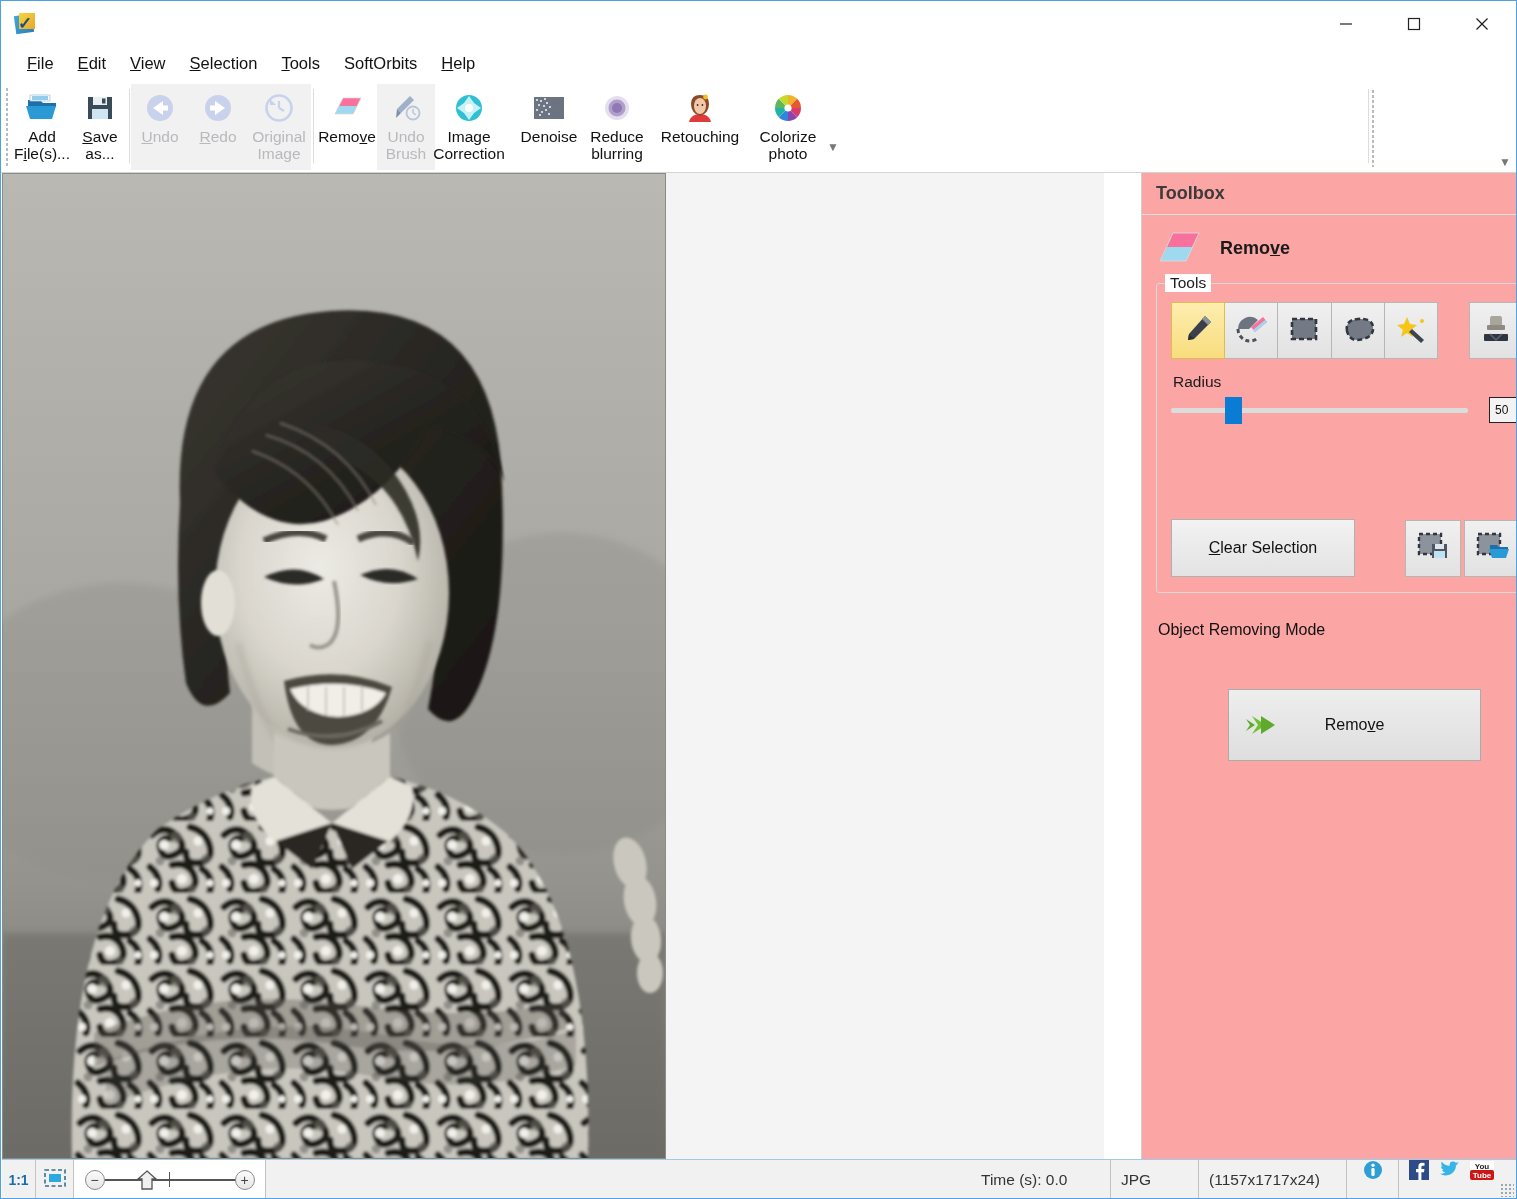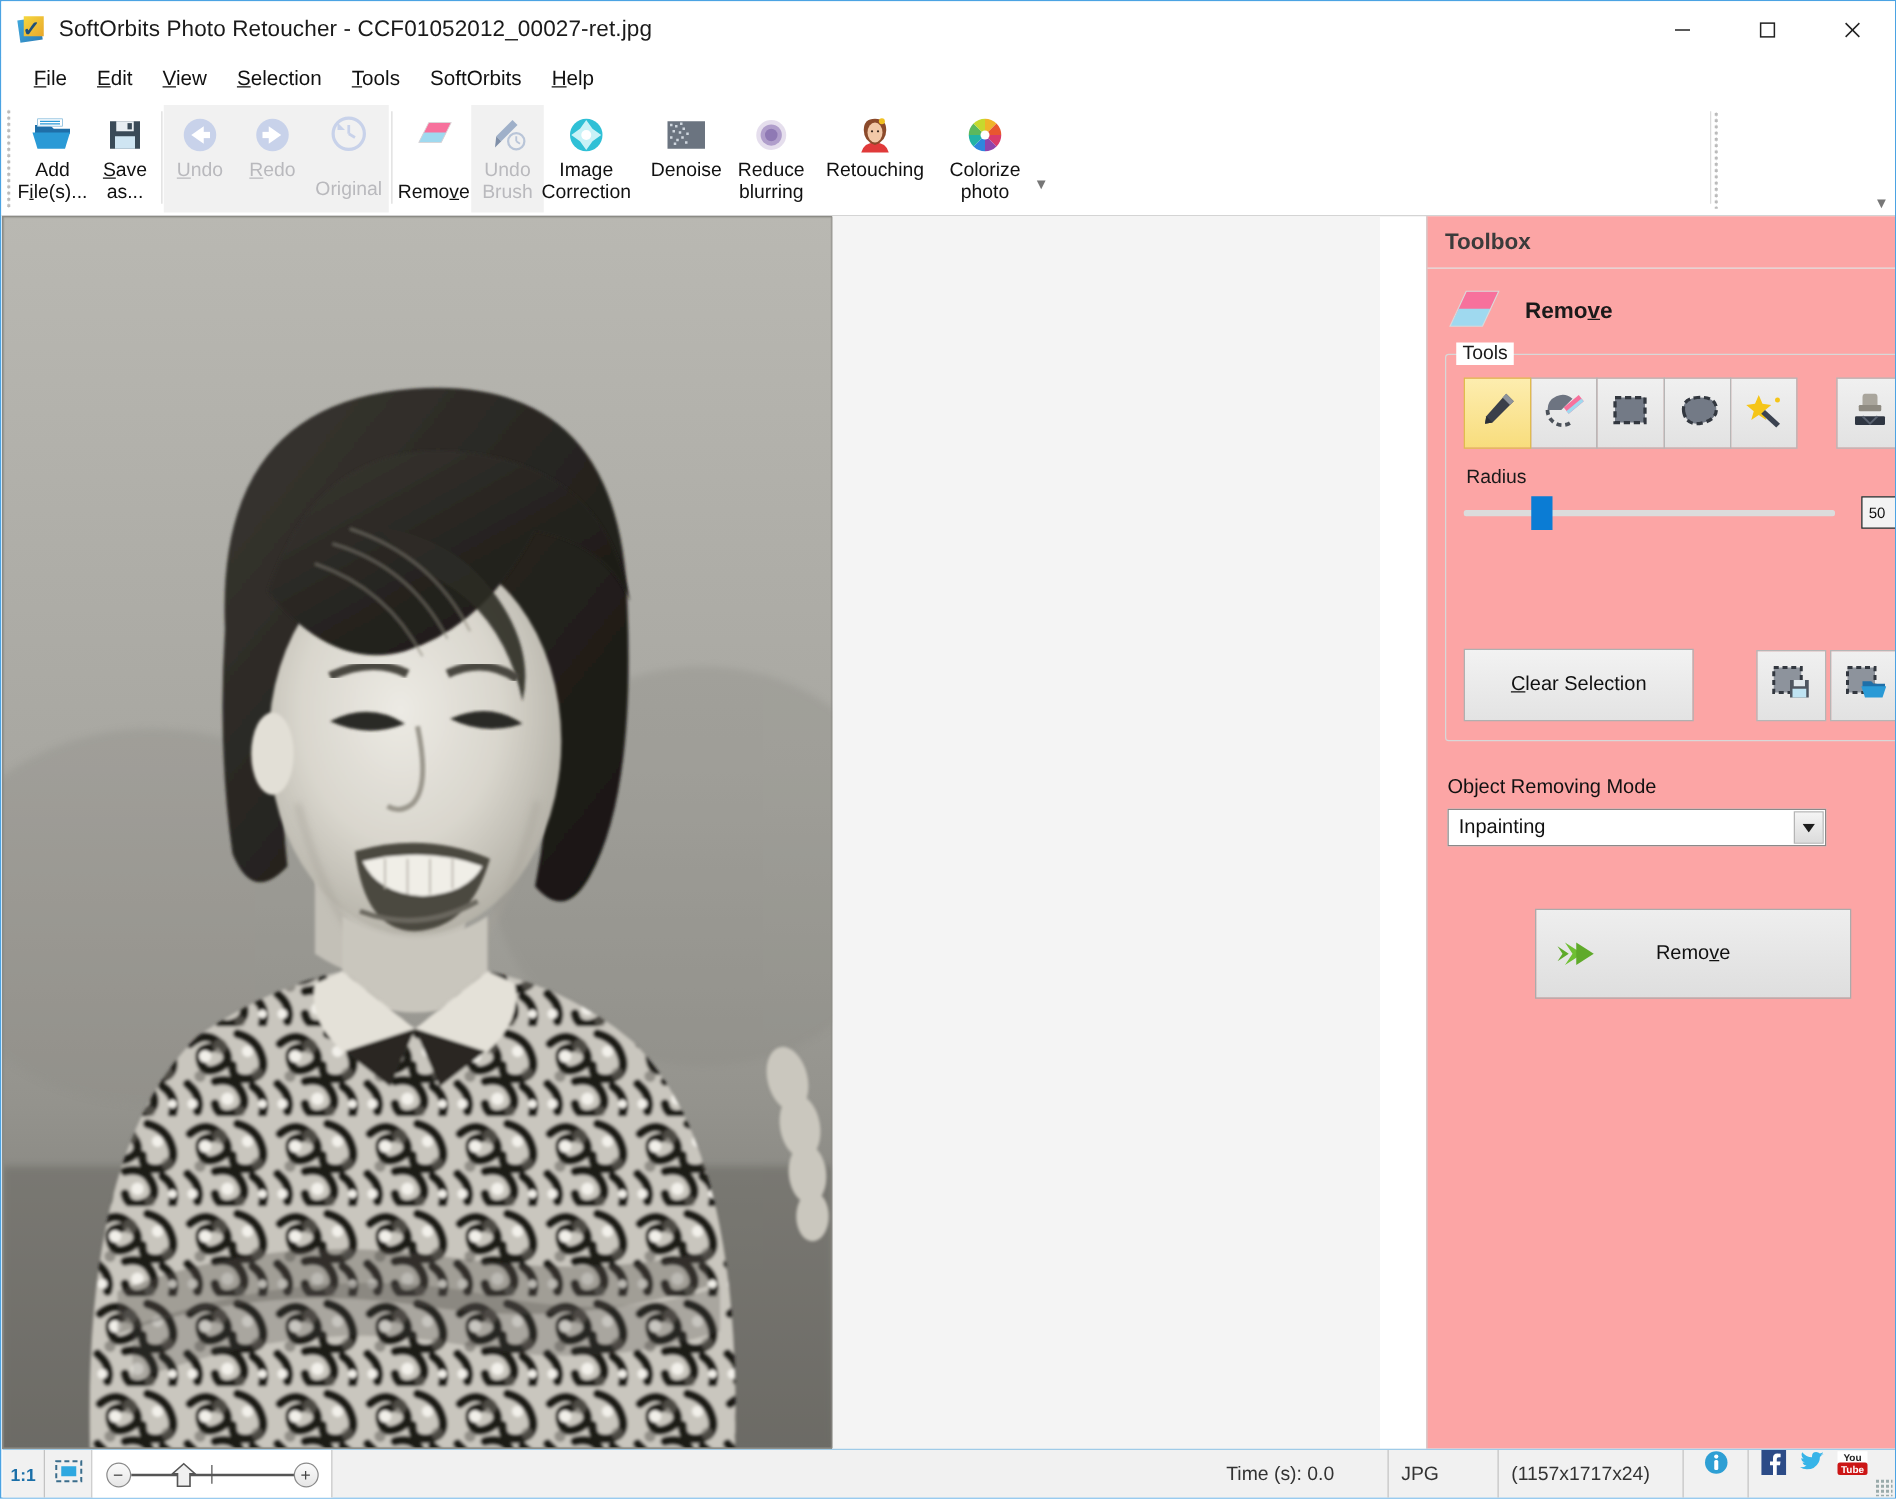--- a/index.html
+++ b/index.html
@@ -80,21 +80,21 @@
     align-items: flex-start;
   }
   .tb-group.shaded { background: #f1f1f1; }
   .tb-sep {
     position: absolute; top: 8px; width: 1px; height: 74px; background: #dcdcdc;
   }
   .tb-btn {
     width: 58px; height: 86px; display: flex; flex-direction: column;
     align-items: center; padding-top: 7px; cursor: default;
   }
-  .tb-btn.wide { width: 64px; gap: 17px; }
+  .tb-btn.wide { width: 64px; }
   .tb-btn .ico {
     width: 34px; height: 34px; display: flex; align-items: center;
     justify-content: center; margin-bottom: 3px;
   }
   .tb-btn .lbl {
     font-size: 15.5px; color: #111; line-height: 17px; text-align: center;
     white-space: nowrap;
   }
   .tb-btn.disabled .lbl { color: #b9b9bd; }
   .tb-btn .lbl .u { text-decoration: underline; }
@@ -297,21 +297,20 @@
 <body>
 
 <div id="app">
 
   <div class="titlebar">
     <div class="app-icon">
       <div class="sq1"></div>
         <div class="sq2"></div>
         <div class="chk">✓</div>
     </div>
-    <div class="title-text">SoftOrbits Photo Retoucher - CCF01052012_00027-ret.jpg</div>
     <div class="win-controls">
       <div class="win-btn">
         <svg width="16" height="12" viewBox="0 0 16 12">
             <line x1="2" y1="6" x2="14" y2="6" stroke="#222" stroke-width="1.2"></line>
           </svg>
       </div>
       <div class="win-btn">
         <svg width="16" height="16" viewBox="0 0 16 16">
             <rect x="2.5" y="2.5" width="11" height="11" fill="none" stroke="#222" stroke-width="1.2"></rect>
           </svg>
@@ -778,28 +777,20 @@
                   <path d="M15 14 h7 l2 2 h9 v3 H15 Z" fill="#1f6fa8"></path>
                   <path d="M14 18 h20 l-3 9 H17 Z" fill="#2a9ad6"></path>
                 </svg>
               </span>
             </div>
           </div>
         </div>
       </div>
 
       <div class="orm-label">Object Removing Mode</div>
-      <div class="combo">
-        <div class="val">Inpainting</div>
-        <div class="arrow">
-          <svg width="10" height="7" viewBox="0 0 10 7">
-              <path d="M0 0 L10 0 L5 7 Z" fill="#1d1d1d"></path>
-            </svg>
-        </div>
-      </div>
 
       <div class="remove-btn">
         <div class="arrow-ico">
           <svg width="34" height="30" viewBox="0 0 34 30">
             <path d="M3 9 L12 15 L3 21 L7 15 Z" fill="#5faa2a"></path>
             <path d="M9 6 L23 15 L9 24 L15 15 Z" fill="#6fbf33"></path>
             <path d="M18 6 L32 15 L18 24 Z" fill="#5faa2a"></path>
           </svg>
         </div>
         <div class="txt">Remo<span class="u">v</span>e</div>

